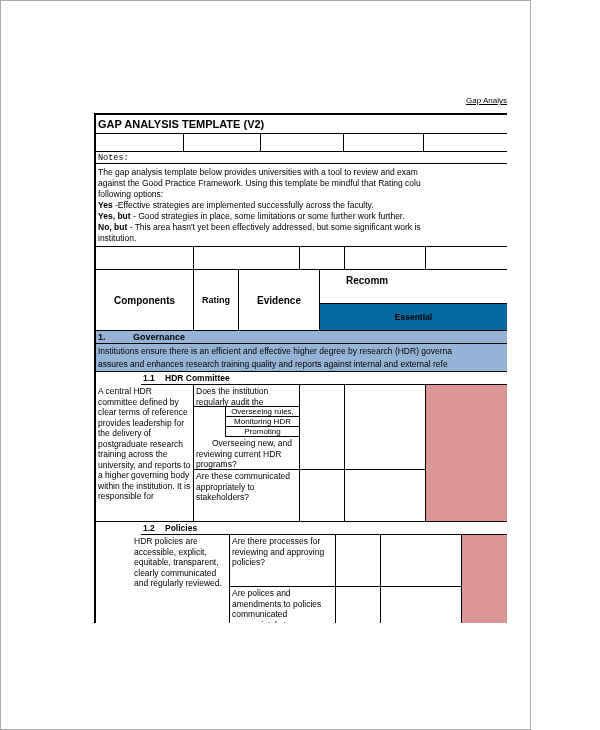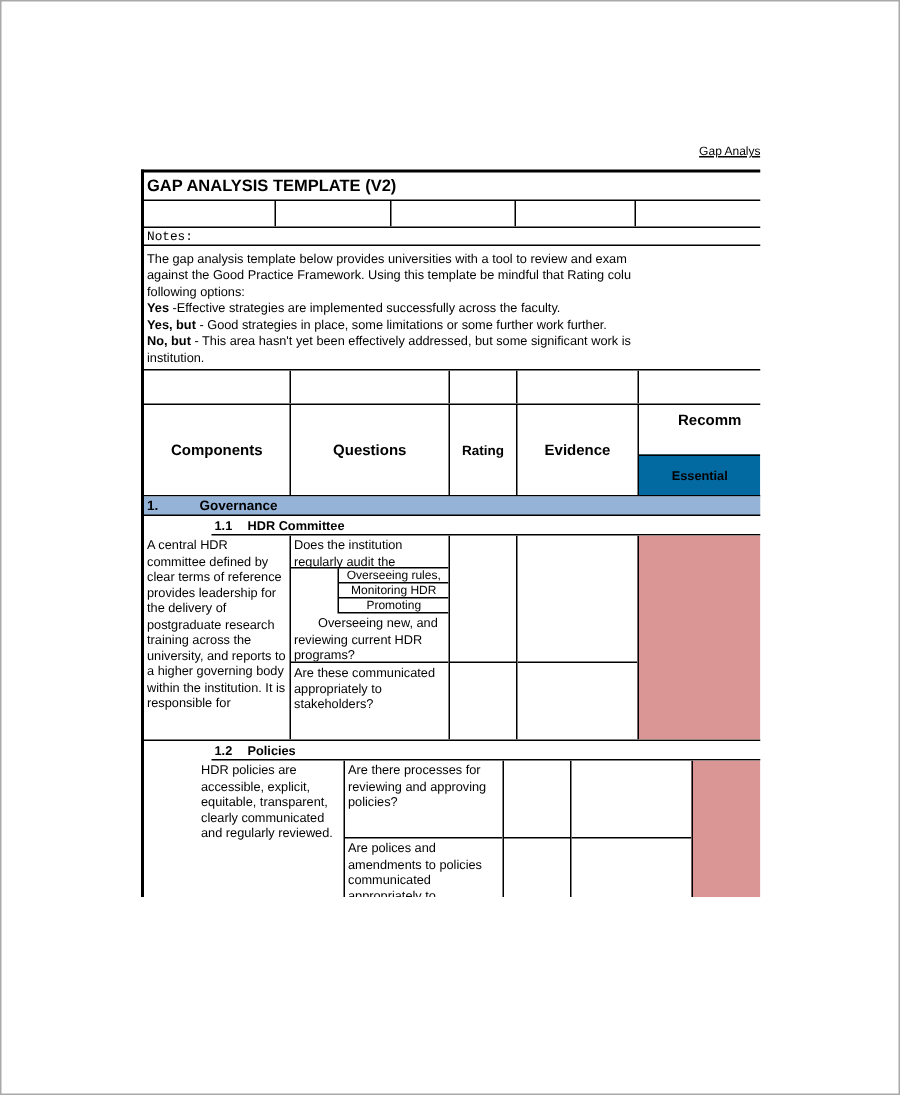--- a/index.html
+++ b/index.html
@@ -1,18 +1,18 @@
 <!DOCTYPE html>
 <html><head>
 <meta charset="utf-8">
 <style>
   * { margin:0; padding:0; box-sizing:border-box; }
   html,body { background:#fff; }
   .canvas {
-    position:relative; width:600px; height:730px; background:#ffffff;
+    position:relative; width:531px; height:730px; background:#ffffff;
     border:1px solid #a9a9a9; overflow:hidden;
     font-family:"Liberation Sans", sans-serif; color:#000;
   }
   .doc { position:absolute; left:93px; top:94px; width:413px; height:528px; overflow:hidden; }
 
   .hdrlink { height:18px; font-size:8px; line-height:12px; text-align:right;
              text-decoration:underline; white-space:nowrap; overflow:hidden; }
 
   .tbl { border-left:2px solid #000; border-top:2px solid #000; width:413px; }
   .row { display:flex; border-bottom:1px solid #000; overflow:hidden; }
@@ -96,34 +96,37 @@
       <div class="row" style="height:23px">
         <div class="cell c1"></div>
         <div class="cell c2"></div>
         <div class="cell c3"></div>
         <div class="cell c4"></div>
         <div class="cell c5"></div>
       </div>
 
       <div class="row" style="height:61px">
         <div class="cell c1 hdr-cell">Components</div>
-        <div class="cell c2 hdr-cell">Questions</div>
         <div class="cell c3 hdr-cell hdr-sm">Rating</div>
         <div class="cell c4 hdr-cell">Evidence</div>
         <div class="cell c5 rec-cell">
           <div class="rec-top">Recomm</div>
           <div class="rec-bottom">Essential</div>
         </div>
       </div>
 
       <div class="row blue sec-title" style="height:13px">
         <span class="sec-num">1.</span>
         <span>Governance</span>
       </div>
 
+      <div class="row blue sec-desc" style="height:28px; display:block;">
+        <div>Institutions ensure there is an efficient and effective higher degree by research (HDR) governa</div>
+        <div>assures and enhances research training quality and reports against internal and external refe</div>
+      </div>
 
       <div class="row sub-title" style="height:13px">
         <span class="sub-num">1.1</span>
         <span>HDR Committee</span>
       </div>
 
       <div class="row" style="height:137px">
         <div class="cell c1 body-text">A central HDR committee defined by clear terms of reference provides leadership for the delivery of postgraduate research training across the university, and reports to a higher governing body within the institution. It is responsible for</div>
         <div class="cell c2 qcol">
           <div class="qrow" style="height:22px">Does the institution regularly audit the</div>

